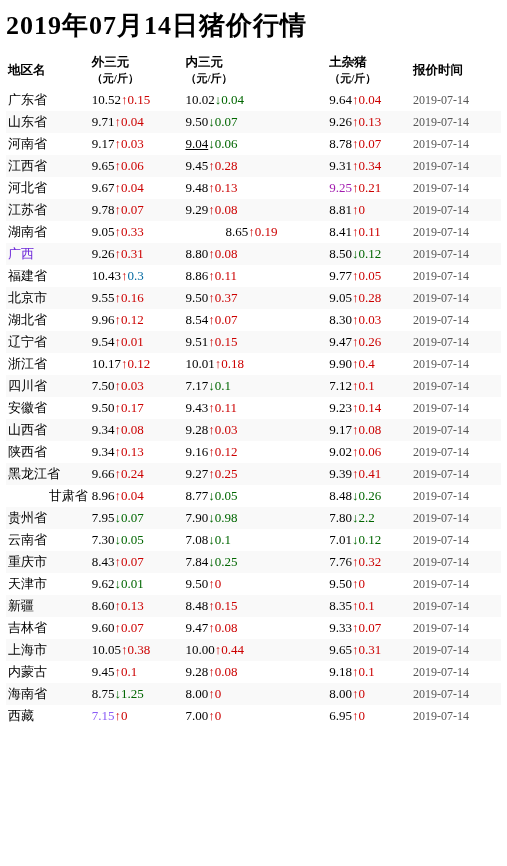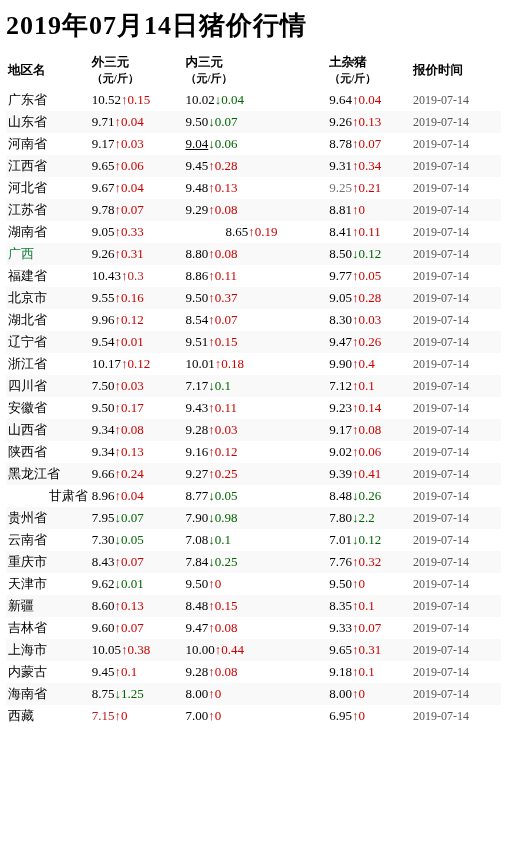--- a/index.html
+++ b/index.html
@@ -85,47 +85,47 @@
         <td class="region" style="color: rgb(0, 0, 0);">江西省</td>
         <td><span style="color:#000;">9.65</span><span style="color:#cc0000;">↑</span><span style="color:#cc0000;">0.06</span></td>
         <td><span style="color:#000;">9.45</span><span style="color:#cc0000;">↑</span><span style="color:#cc0000;">0.28</span></td>
         <td><span style="color:#000;">9.31</span><span style="color:#cc0000;">↑</span><span style="color:#cc0000;">0.34</span></td>
         <td class="date-col">2019-07-14</td>
       </tr>
       <tr>
         <td class="region" style="color: rgb(0, 0, 0);">河北省</td>
         <td><span style="color:#000;">9.67</span><span style="color:#cc0000;">↑</span><span style="color:#cc0000;">0.04</span></td>
         <td><span style="color:#000;">9.48</span><span style="color:#cc0000;">↑</span><span style="color:#cc0000;">0.13</span></td>
-        <td><span style="color:#737373;">9.25</span><span style="color:#cc0000;">↑</span><span style="color:#cc0000;">0.21</span></td>
+        <td><span style="color:#a21caf;">9.25</span><span style="color:#cc0000;">↑</span><span style="color:#cc0000;">0.21</span></td>
         <td class="date-col">2019-07-14</td>
       </tr>
       <tr>
         <td class="region" style="color: rgb(0, 0, 0);">江苏省</td>
         <td><span style="color:#000;">9.78</span><span style="color:#cc0000;">↑</span><span style="color:#cc0000;">0.07</span></td>
         <td><span style="color:#000;">9.29</span><span style="color:#cc0000;">↑</span><span style="color:#cc0000;">0.08</span></td>
         <td><span style="color:#000;">8.81</span><span style="color:#cc0000;">↑</span><span style="color:#cc0000;">0</span></td>
         <td class="date-col">2019-07-14</td>
       </tr>
       <tr>
         <td class="region" style="color: rgb(0, 0, 0);">湖南省</td>
         <td><span style="color:#000;">9.05</span><span style="color:#cc0000;">↑</span><span style="color:#cc0000;">0.33</span></td>
         <td><span style="color:#000;padding-left:40px;">8.65</span><span style="color:#cc0000;">↑</span><span style="color:#cc0000;">0.19</span></td>
         <td><span style="color:#000;">8.41</span><span style="color:#cc0000;">↑</span><span style="color:#cc0000;">0.11</span></td>
         <td class="date-col">2019-07-14</td>
       </tr>
       <tr>
-        <td class="region" style="color: #15803d;">广西</td>
+        <td class="region" style="color: #6d28d9;">广西</td>
         <td><span style="color:#000;">9.26</span><span style="color:#cc0000;">↑</span><span style="color:#cc0000;">0.31</span></td>
         <td><span style="color:#000;">8.80</span><span style="color:#cc0000;">↑</span><span style="color:#cc0000;">0.08</span></td>
         <td><span style="color:#000;">8.50</span><span style="color:#006600;">↓</span><span style="color:#006600;">0.12</span></td>
         <td class="date-col">2019-07-14</td>
       </tr>
       <tr>
         <td class="region" style="color: rgb(0, 0, 0);">福建省</td>
-        <td><span style="color:#000;">10.43</span><span style="color:#cc0000;">↑</span><span style="color:#b91c1c;">0.3</span></td>
+        <td><span style="color:#000;">10.43</span><span style="color:#cc0000;">↑</span><span style="color:#0369a1;">0.3</span></td>
         <td><span style="color:#000;">8.86</span><span style="color:#cc0000;">↑</span><span style="color:#cc0000;">0.11</span></td>
         <td><span style="color:#000;">9.77</span><span style="color:#cc0000;">↑</span><span style="color:#cc0000;">0.05</span></td>
         <td class="date-col">2019-07-14</td>
       </tr>
       <tr>
         <td class="region" style="color: rgb(0, 0, 0);">北京市</td>
         <td><span style="color:#000;">9.55</span><span style="color:#cc0000;">↑</span><span style="color:#cc0000;">0.16</span></td>
         <td><span style="color:#000;">9.50</span><span style="color:#cc0000;">↑</span><span style="color:#cc0000;">0.37</span></td>
         <td><span style="color:#000;">9.05</span><span style="color:#cc0000;">↑</span><span style="color:#cc0000;">0.28</span></td>
         <td class="date-col">2019-07-14</td>
@@ -251,19 +251,19 @@
       </tr>
       <tr>
         <td class="region" style="color: rgb(0, 0, 0);">海南省</td>
         <td><span style="color:#000;">8.75</span><span style="color:#006600;">↓</span><span style="color:#006600;">1.25</span></td>
         <td><span style="color:#000;">8.00</span><span style="color:#cc0000;">↑</span><span style="color:#cc0000;">0</span></td>
         <td><span style="color:#000;">8.00</span><span style="color:#cc0000;">↑</span><span style="color:#cc0000;">0</span></td>
         <td class="date-col">2019-07-14</td>
       </tr>
       <tr>
         <td class="region" style="color: rgb(0, 0, 0);">西藏</td>
-        <td><span style="color:#b91c1c;">7.15</span><span style="color:#cc0000;">↑</span><span style="color:#cc0000;">0</span></td>
+        <td><span style="color:#8b5cf6;">7.15</span><span style="color:#cc0000;">↑</span><span style="color:#cc0000;">0</span></td>
         <td><span style="color:#000;">7.00</span><span style="color:#cc0000;">↑</span><span style="color:#cc0000;">0</span></td>
         <td><span style="color:#000;">6.95</span><span style="color:#cc0000;">↑</span><span style="color:#cc0000;">0</span></td>
         <td class="date-col">2019-07-14</td>
       </tr>
     </tbody>
 </table>
 
 </body></html>

